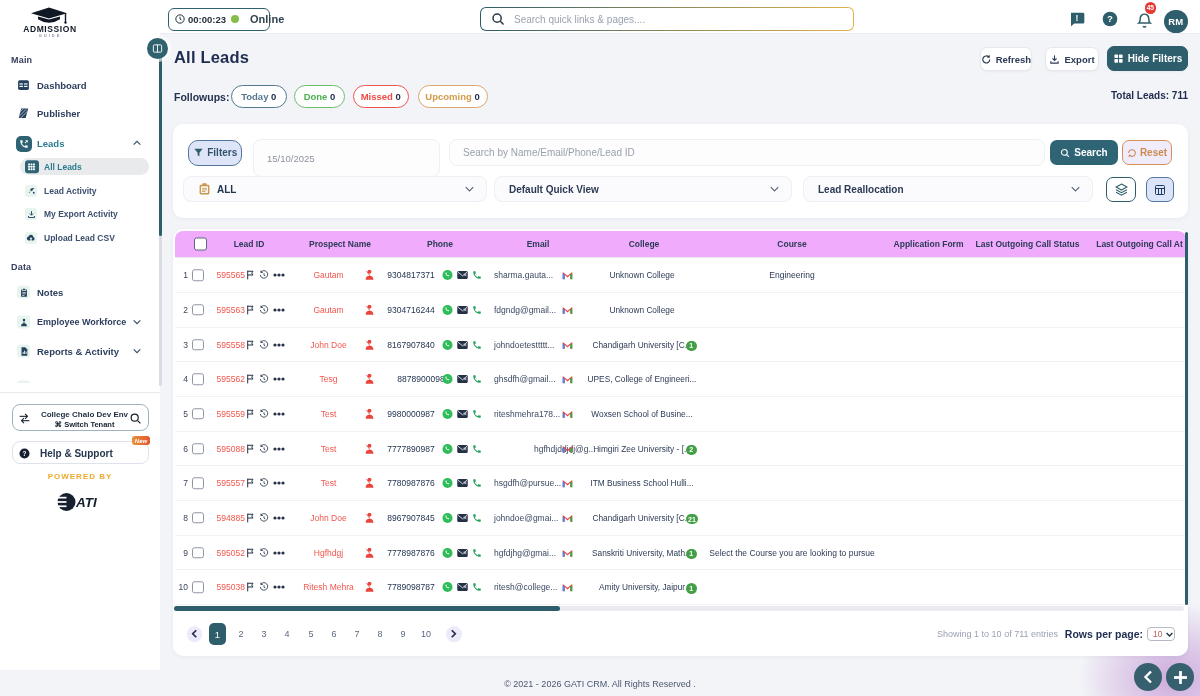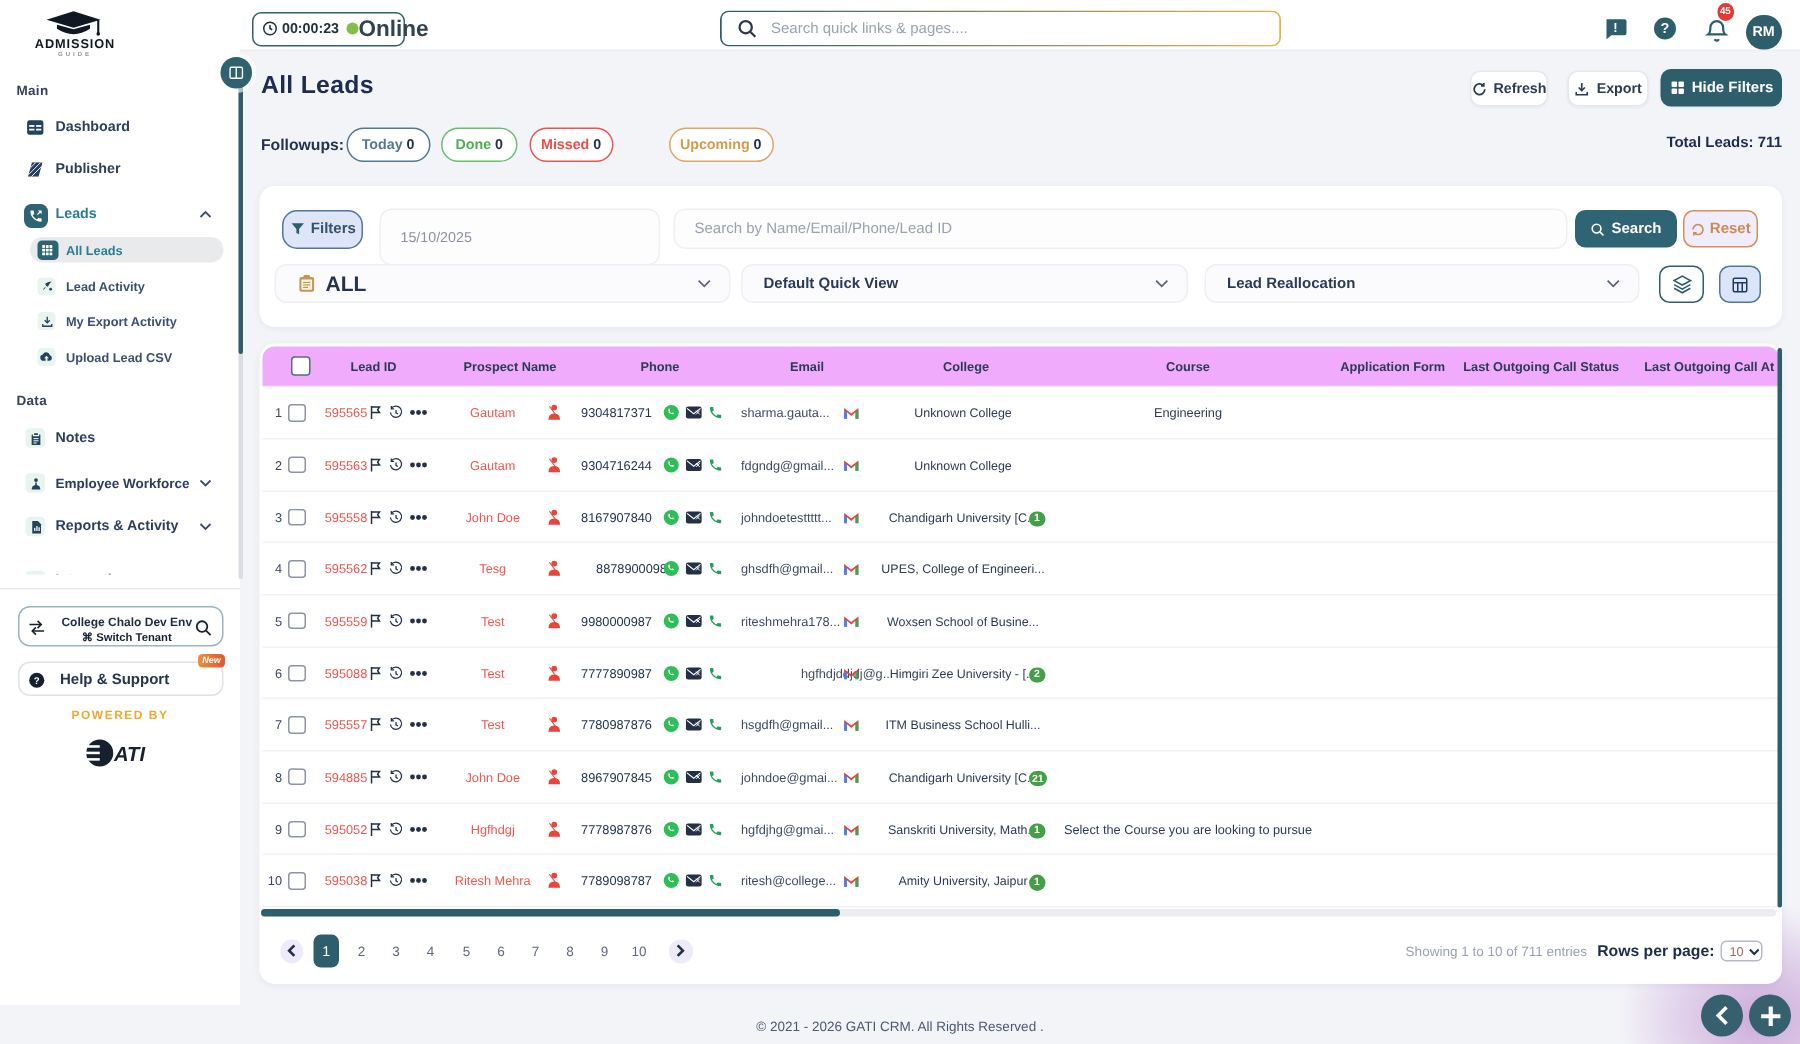--- a/index.html
+++ b/index.html
@@ -48,21 +48,21 @@
 <div id="topbar" class="abs"></div>
 <div id="glow" class="abs"></div>
 
 <div id="timerpill" class="abs">
   <svg style="margin-left:6px;flex:none;" width="10" height="10" viewBox="0 0 24 24" fill="none" stroke="#21303f" stroke-width="2.4">
       <circle cx="12" cy="12" r="10"></circle>
       <path d="M12 6.5V12l3.5 2"></path>
     </svg>
   <span style="font-size:9.5px;font-weight:bold;color:#21303f;margin-left:3px;">00:00:23</span>
   <span style="display:inline-block;width:8px;height:8px;border-radius:50%;background:#84bd47;margin-left:5px;flex:none;"></span>
-  <span style="font-size:15px;font-weight:bold;color:#30434f;margin-left:0;">Online</span>
+  <span style="font-size:11px;font-weight:bold;color:#30434f;margin-left:11px;">Online</span>
   <svg style="margin-left:3px;" width="8" height="6" viewBox="0 0 12 8" fill="none" stroke="#30434f" stroke-width="1.8">
       <polyline points="1,1.5 6,6.5 11,1.5"></polyline>
     </svg>
 </div>
 <div id="qsearch" class="abs">
   <svg style="margin-left:10px;" width="14" height="14" viewBox="0 0 24 24" fill="none" stroke="#2b3947" stroke-width="2.6">
       <circle cx="10.5" cy="10.5" r="7"></circle>
       <line x1="16" y1="16" x2="21.5" y2="21.5"></line>
     </svg>
   <span style="font-size:10px;color:#9aa3b2;margin-left:9px;">Search quick links &amp; pages....</span>
@@ -105,21 +105,21 @@
       <rect x="3" y="3" width="8" height="8" rx="1.5"></rect>
       <rect x="13" y="3" width="8" height="8" rx="1.5"></rect>
       <rect x="3" y="13" width="8" height="8" rx="1.5"></rect>
       <rect x="13" y="13" width="8" height="8" rx="1.5"></rect>
     </svg>Hide Filters
 </div>
 <div class="abs" style="left:174px;top:91px;font-size:10.5px;font-weight:bold;color:#24324f;">Followups:</div>
 <div class="fpill" style="left:231px;width:55.5px;border:1.2px solid #54788e;color:#54788e;">Today&nbsp;<b style="color:#22304f;">0</b></div>
 <div class="fpill" style="left:294px;width:51px;border:1.2px solid #6abe6e;color:#4caf50;">Done&nbsp;<b style="color:#22304f;">0</b></div>
 <div class="fpill" style="left:352.5px;width:56.5px;border:1.2px solid #ef5350;color:#ef4b45;">Missed&nbsp;<b style="color:#22304f;">0</b></div>
-<div class="fpill" style="left:417.5px;width:70px;border:1.2px solid #dda66a;color:#d29b47;margin-left:28px;">Upcoming&nbsp;<b style="color:#22304f;">0</b></div>
+<div class="fpill" style="left:417.5px;width:70px;border:1.2px solid #dda66a;color:#d29b47;">Upcoming&nbsp;<b style="color:#22304f;">0</b></div>
 <div class="abs" style="left:988px;top:90px;width:200px;text-align:right;font-size:10px;font-weight:800;color:#1e2c4f;">Total Leads: 711</div>
 
 <div class="card" style="top:124px;height:94px;"></div>
 <div class="abs" style="left:188px;top:140px;width:54px;height:25.5px;background:#dfe5f9;border:1.5px solid #53779c;border-radius:10px;display:flex;align-items:center;justify-content:center;">
   <svg width="11" height="11" viewBox="0 0 24 24" fill="#2e5d6b" style="margin-right:3.5px;">
       <path d="M3 4h18l-7 8.5V20l-4-2v-5.5z"></path>
     </svg>
   <span style="font-size:10px;font-weight:bold;color:#33536b;">Filters</span>
 </div>
 <div class="abs" style="left:253px;top:139px;width:187px;height:38px;background:#fdfdfe;border:1px solid #eef0f4;border-radius:8px;display:flex;align-items:center;">
@@ -144,21 +144,21 @@
 </div>
 <div class="ddl" style="left:183px;width:304px;">
   <svg style="margin-left:15px;" width="11" height="12" viewBox="0 0 20 22">
       <rect x="1" y="3" width="18" height="18" rx="2.5" fill="#c89552"></rect>
       <rect x="3.5" y="6" width="13" height="12.5" rx="1" fill="#fdf7ee"></rect>
       <rect x="6" y="0.5" width="8" height="5" rx="1.5" fill="#c89552"></rect>
       <rect x="5.5" y="9" width="9" height="1.5" fill="#c89552"></rect>
       <rect x="5.5" y="12" width="9" height="1.5" fill="#c89552"></rect>
       <rect x="5.5" y="15" width="6" height="1.5" fill="#c89552"></rect>
     </svg>
-  <span style="margin-left:7px;font-size:14px;font-weight:800;color:#243550;text-align:center;">ALL</span>
+  <span style="margin-left:7px;font-size:10px;font-weight:800;color:#243550;text-align:center;">ALL</span>
   <svg class="cv" width="9" height="6" viewBox="0 0 12 8" fill="none" stroke="#5b6579" stroke-width="1.6">
       <polyline points="1,1.5 6,6.5 11,1.5"></polyline>
     </svg>
 </div>
 <div class="ddl" style="left:494px;width:298px;">
   <span style="margin-left:14px;font-size:10px;font-weight:bold;color:#2c3a55;">Default Quick View</span>
   <svg class="cv" width="9" height="6" viewBox="0 0 12 8" fill="none" stroke="#5b6579" stroke-width="1.6">
       <polyline points="1,1.5 6,6.5 11,1.5"></polyline>
     </svg>
 </div>
@@ -507,21 +507,21 @@
         <path d="M8.2 6.8c.3-.7.9-.7 1.2-.1l.9 1.7c.2.4 0 .8-.3 1.1l-.5.5c.5 1.2 1.6 2.3 2.8 2.8l.5-.5c.3-.3.7-.5 1.1-.3l1.7.9c.6.3.6.9-.1 1.2-1 .6-2.3.7-3.4.2-1.8-.8-3.4-2.4-4.2-4.2-.4-1.1-.3-2.4.3-3.3z" fill="#fff"></path>
       </svg>
       <svg class="abs" style="left:282px;top:50%;transform:translateY(-50%);" width="11" height="9" viewBox="0 0 22 17">
         <rect x="0.5" y="0.5" width="21" height="16" rx="3" fill="#233045"></rect>
         <path d="M2 3 11 10 20 3" stroke="#fff" stroke-width="1.6" fill="none"></path>
         <path d="M14 6 l5 5 M19 6 l-5 5" stroke="#fff" stroke-width="1.3"></path>
       </svg>
       <svg class="abs" style="left:297px;top:50%;transform:translateY(-50%);" width="10" height="10" viewBox="0 0 24 24" fill="#21a15e">
         <path d="M6.6 10.8c1.4 2.8 3.8 5.1 6.6 6.6l2.2-2.2c.3-.3.7-.4 1-.2 1.1.4 2.3.6 3.6.6.6 0 1 .4 1 1V20c0 .6-.4 1-1 1C10.6 21 3 13.4 3 4c0-.6.4-1 1-1h3.5c.6 0 1 .4 1 1 0 1.2.2 2.4.6 3.6.1.3 0 .7-.2 1z"></path>
       </svg>
-      <div class="cell" style="left:319px;color:#3d4a63;">hsgdfh@gmail...</div>
+      <div class="cell" style="left:319px;color:#3d4a63;">hsgdfh@pursue...</div>
       <svg class="abs" style="left:387px;top:50%;transform:translateY(-50%);" width="11" height="8.5" viewBox="0 0 24 18">
         <path d="M1.6 18 V2.5 L12 10.5 22.4 2.5 V18 h-4.2 V8.6 L12 14.2 5.8 8.6 V18 Z" fill="#ea4335"></path>
         <path d="M1.6 18 h4.2 V8.6 L1.6 5.4 Z" fill="#4285f4"></path>
         <path d="M18.2 18 h4.2 V5.4 L18.2 8.6 Z" fill="#34a853"></path>
         <path d="M1.6 2.5 12 10.5 22.4 2.5 12 0.5 Z" fill="#c5221f" opacity="0"></path>
       </svg>
       <div class="cell" style="left:402px;width:130px;text-align:center;color:#2c3a55;font-size:8.3px;">ITM Business School Hulli...</div>
     </div>
 <div class="row" style="top:242.55px;">
       <div class="cell" style="left:0;width:13px;text-align:right;color:#39465f;">8</div>

